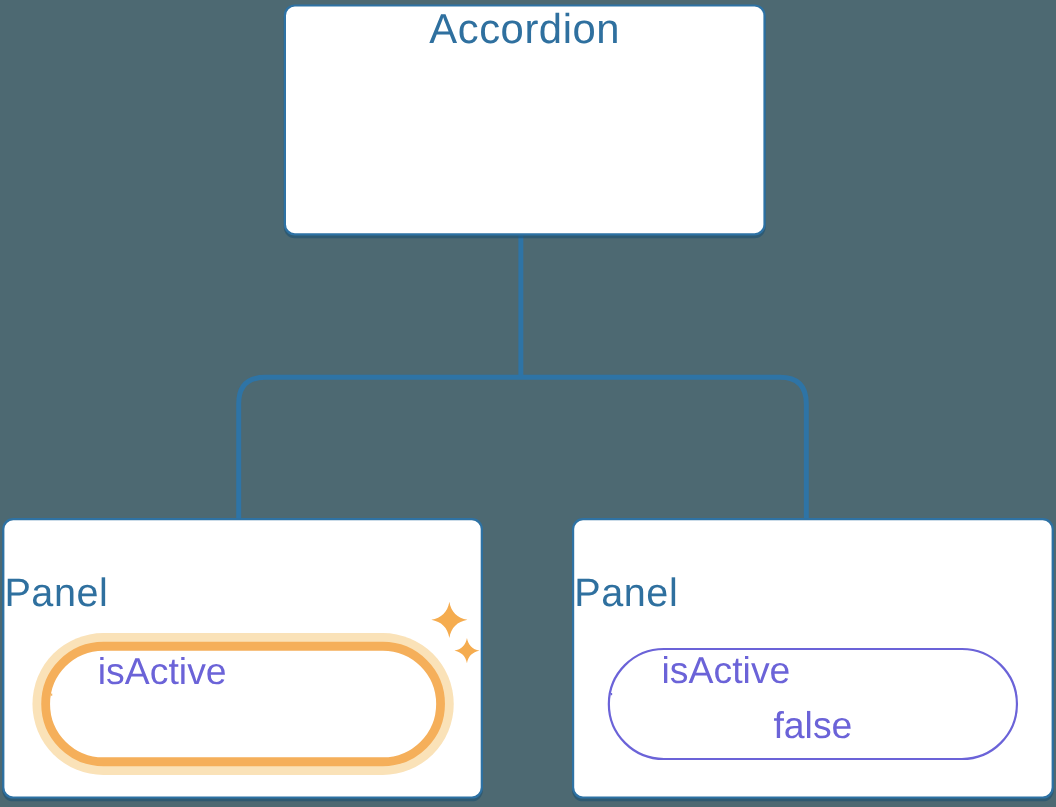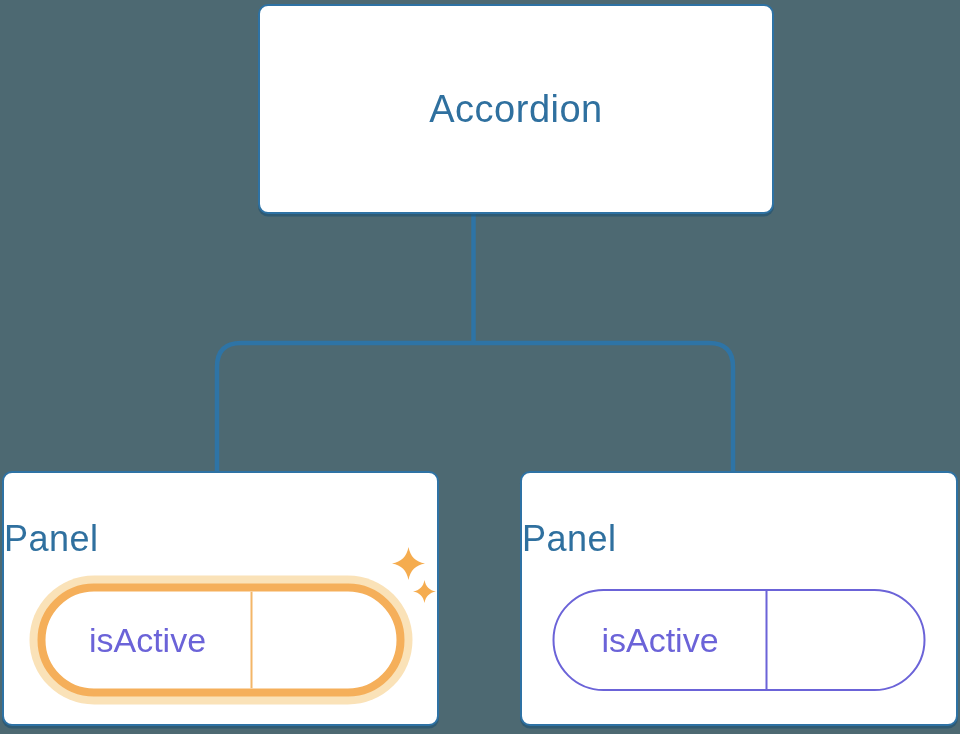--- a/index.html
+++ b/index.html
@@ -19,22 +19,22 @@
   .node {
     position: absolute;
     background: var(--node-fill, #fff);
     border: 2.5px solid var(--node-border, #2E72A4);
     border-radius: 10px;
     box-shadow: 0 2.5px 0 rgba(24, 78, 114, 0.55);
   }
 
   #root-node {
     left: 258px; top: 4px;
-    width: 516px; height: 210px;
-    display: flex; align-items: center; justify-content: center;
+    width: 438px; height: 210px;
+    display: flex; align-items: flex-start; justify-content: center;
   }
 
   .root-label {
     font-size: 38px;
     font-weight: 500;
     color: var(--title, #2F709F);
     letter-spacing: 0.5px;
   }
 
   #panel-left  { left: 2px;   top: 471px; width: 437px; height: 255px; }
@@ -62,20 +62,21 @@
     border-radius: 999px;
     padding: 8px;
   }
 
   .pill {
     display: flex;
     align-items: stretch;
     background: #fff;
     border-radius: 999px;
     overflow: hidden;
+    flex-direction: column;
   }
   .pill.active {
     border: 8px solid var(--ring, #F5AF5A);
     width: 367px; height: 113px;
   }
   .pill.inactive {
     border: 2px solid var(--purple, #6B63D8);
     width: 373px; height: 102px;
   }
 
@@ -133,17 +134,18 @@
     </svg>
   </div>
 
   <div class="node" id="panel-right">
     <div class="panel-title">Panel</div>
 
     <div class="pill-center">
       <div class="pill inactive">
         <div class="cell name">isActive</div>
         <div class="divider"></div>
+        <div class="cell value">false</div>
       </div>
     </div>
   </div>
 
 </div>
 
 </body></html>

